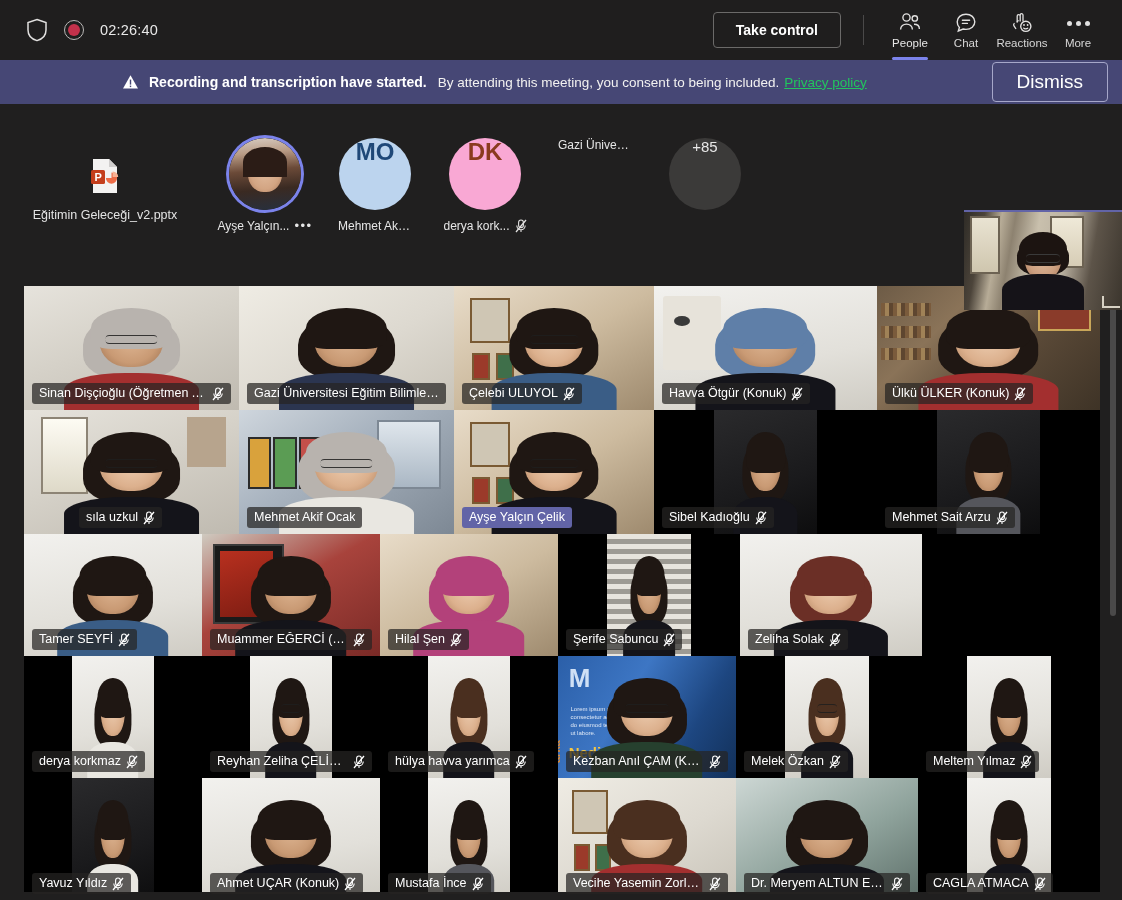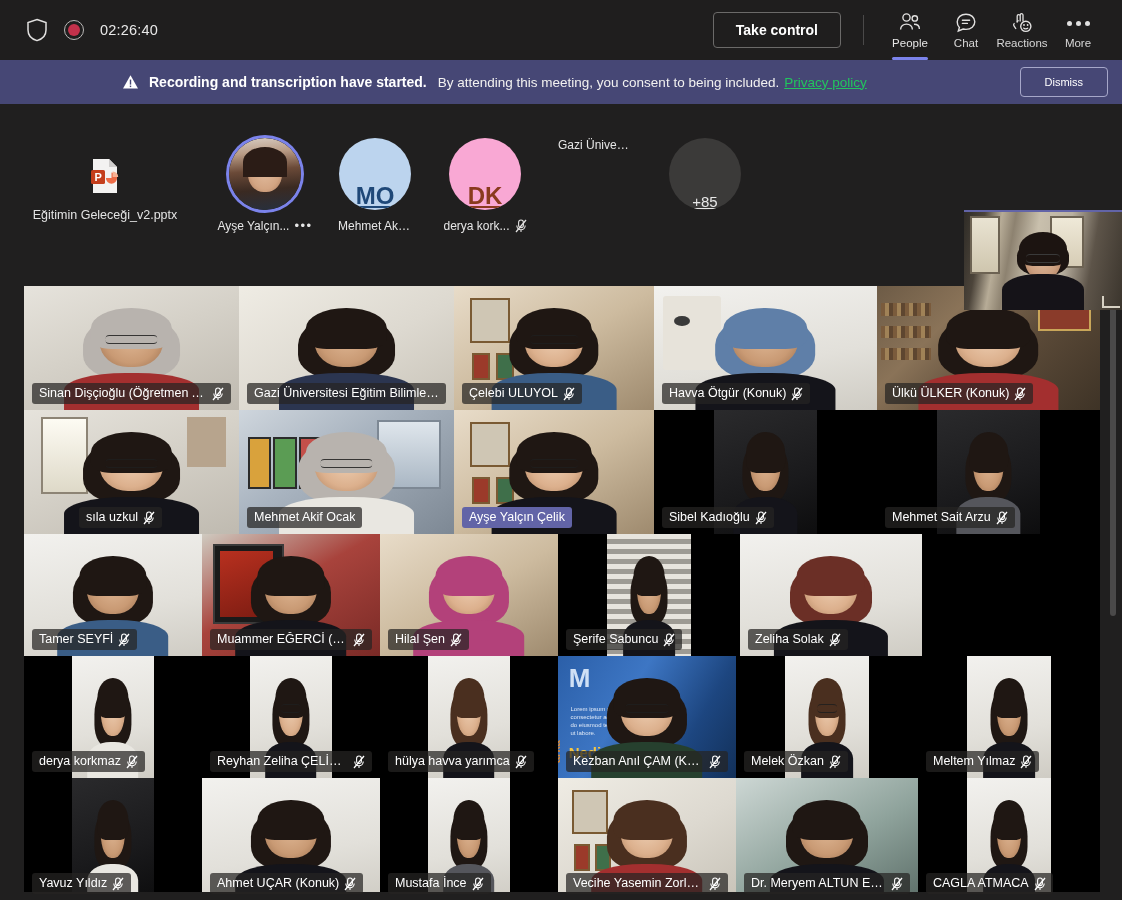--- a/index.html
+++ b/index.html
@@ -82,21 +82,21 @@
   .banner-strong { font-size: 14px; font-weight: 700; margin-right: 11px; white-space: nowrap;}
   .banner-text { font-size: 13.5px; font-weight: 400; color:#f3f2f1; white-space: nowrap;}
   .banner-link {
     font-size: 13.5px; color:#22c55e; text-decoration: underline;
     margin-left: 5px; cursor:pointer;
   }
   .dismiss-btn {
     margin-left: auto;
     background: transparent; border: 1px solid #a6a7c9;
     border-radius: 4px; color:#ffffff;
-    font-size: 11px; padding: 8px 24px; cursor:pointer;
+    font-size: 19px; padding: 8px 24px; cursor:pointer;
     font-family: "Liberation Sans", sans-serif;
   }
 
   
   .stage {
     flex: 0 0 182px;
     background: #201f1f;
     position: relative;
     display: flex; align-items: flex-start;
   }
@@ -109,24 +109,23 @@
   .file-name { color:#e3e3e3; font-size:12.5px; white-space:nowrap; }
 
   .roster { display:flex; align-items:flex-start; gap: 0px; padding-top: 34px; }
   .roster-item {
     width: 110px;
     display:flex; flex-direction:column; align-items:center; gap:9px;
     cursor:pointer;
   }
   .avatar {
     width: 72px; height: 72px; border-radius: 50%;
-    display:flex; align-items:flex-end; justify-content:center;
+    display:flex; align-items:flex-start; justify-content:center;
     font-size: 24px; font-weight: 600; overflow:hidden;
     position: relative;
-    text-decoration: underline;
   }
   .avatar.speaking { box-shadow: 0 0 0 3px #7b83eb; }
   .avatar-photo {
     width:100%; height:100%; border-radius:50%;
     background: linear-gradient(175deg,#d9cfc6 0%,#b99c86 22%,#6b4a38 45%,#3a2a22 70%,#26303f 100%);
     position:relative;
   }
   .avatar-photo::before{
     content:""; position:absolute; left:50%; top:22%;
     width:34px; height:38px; transform:translateX(-50%);

